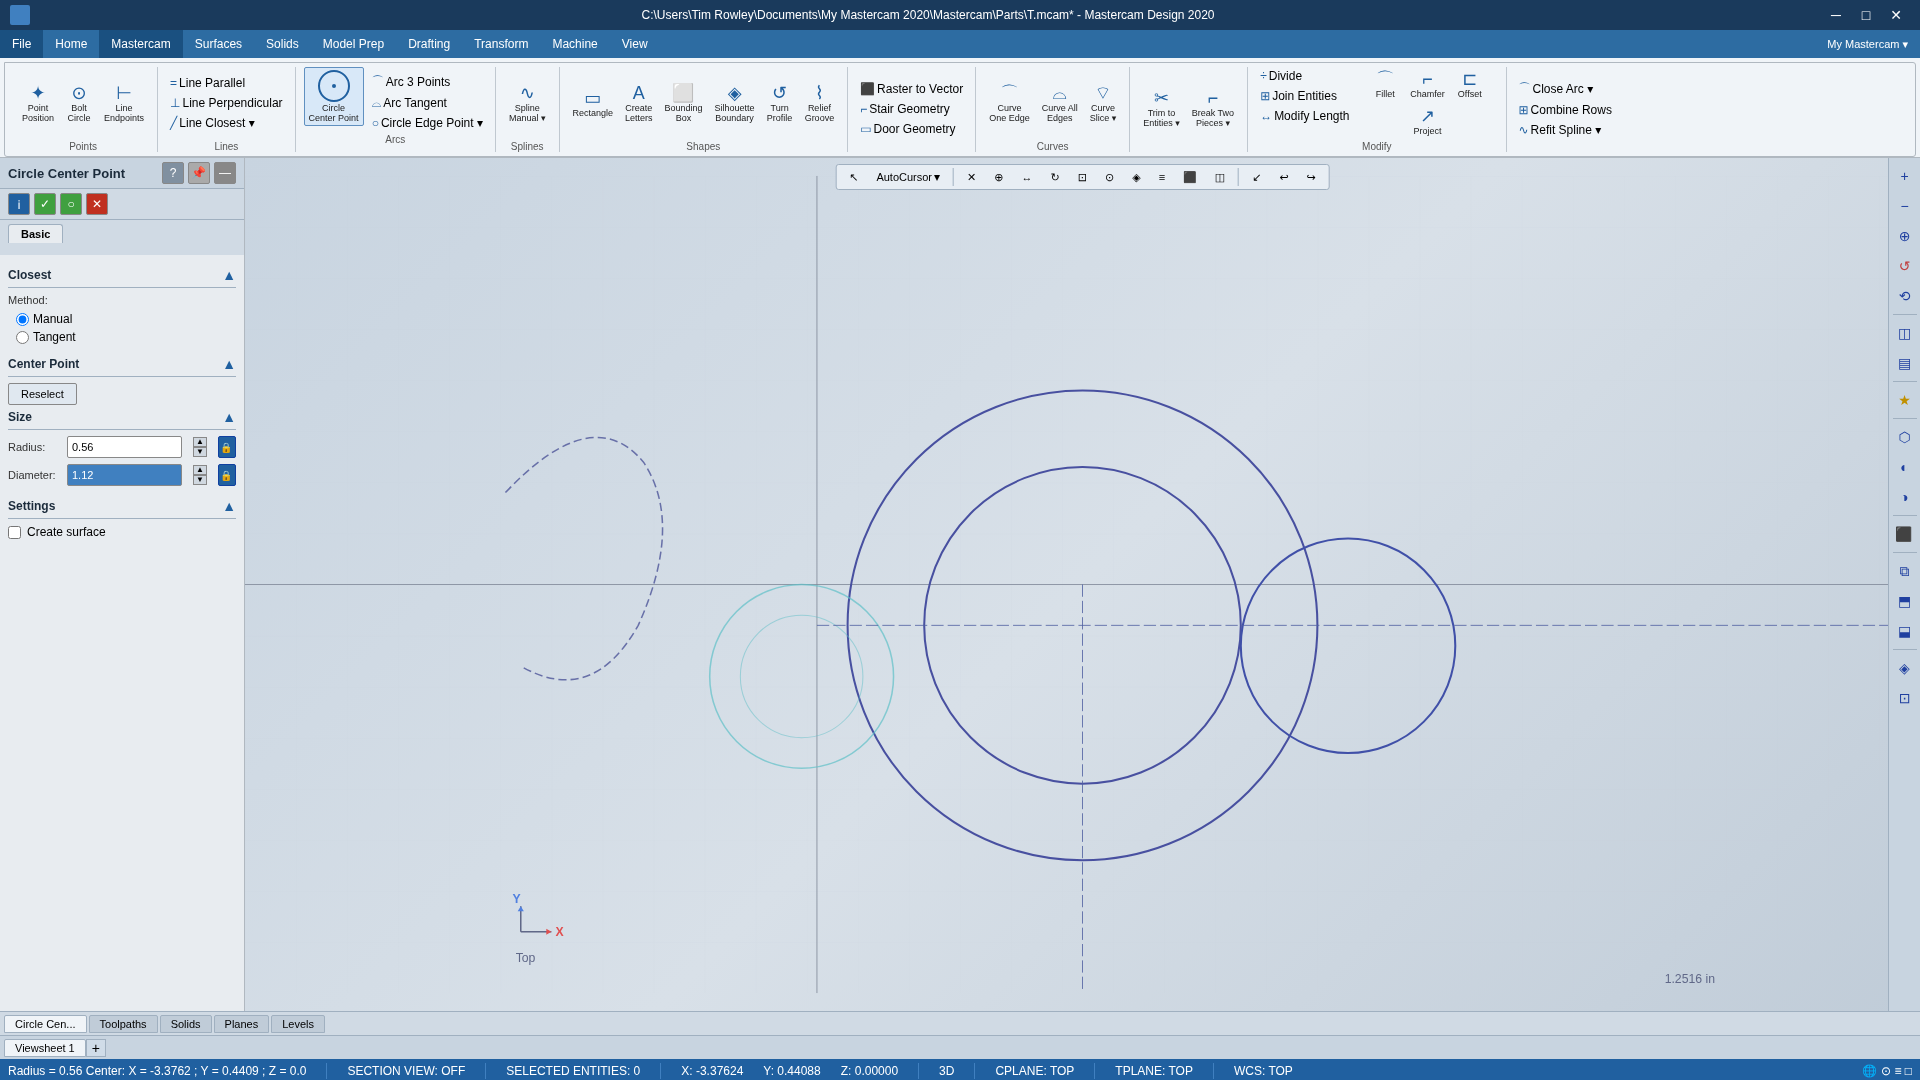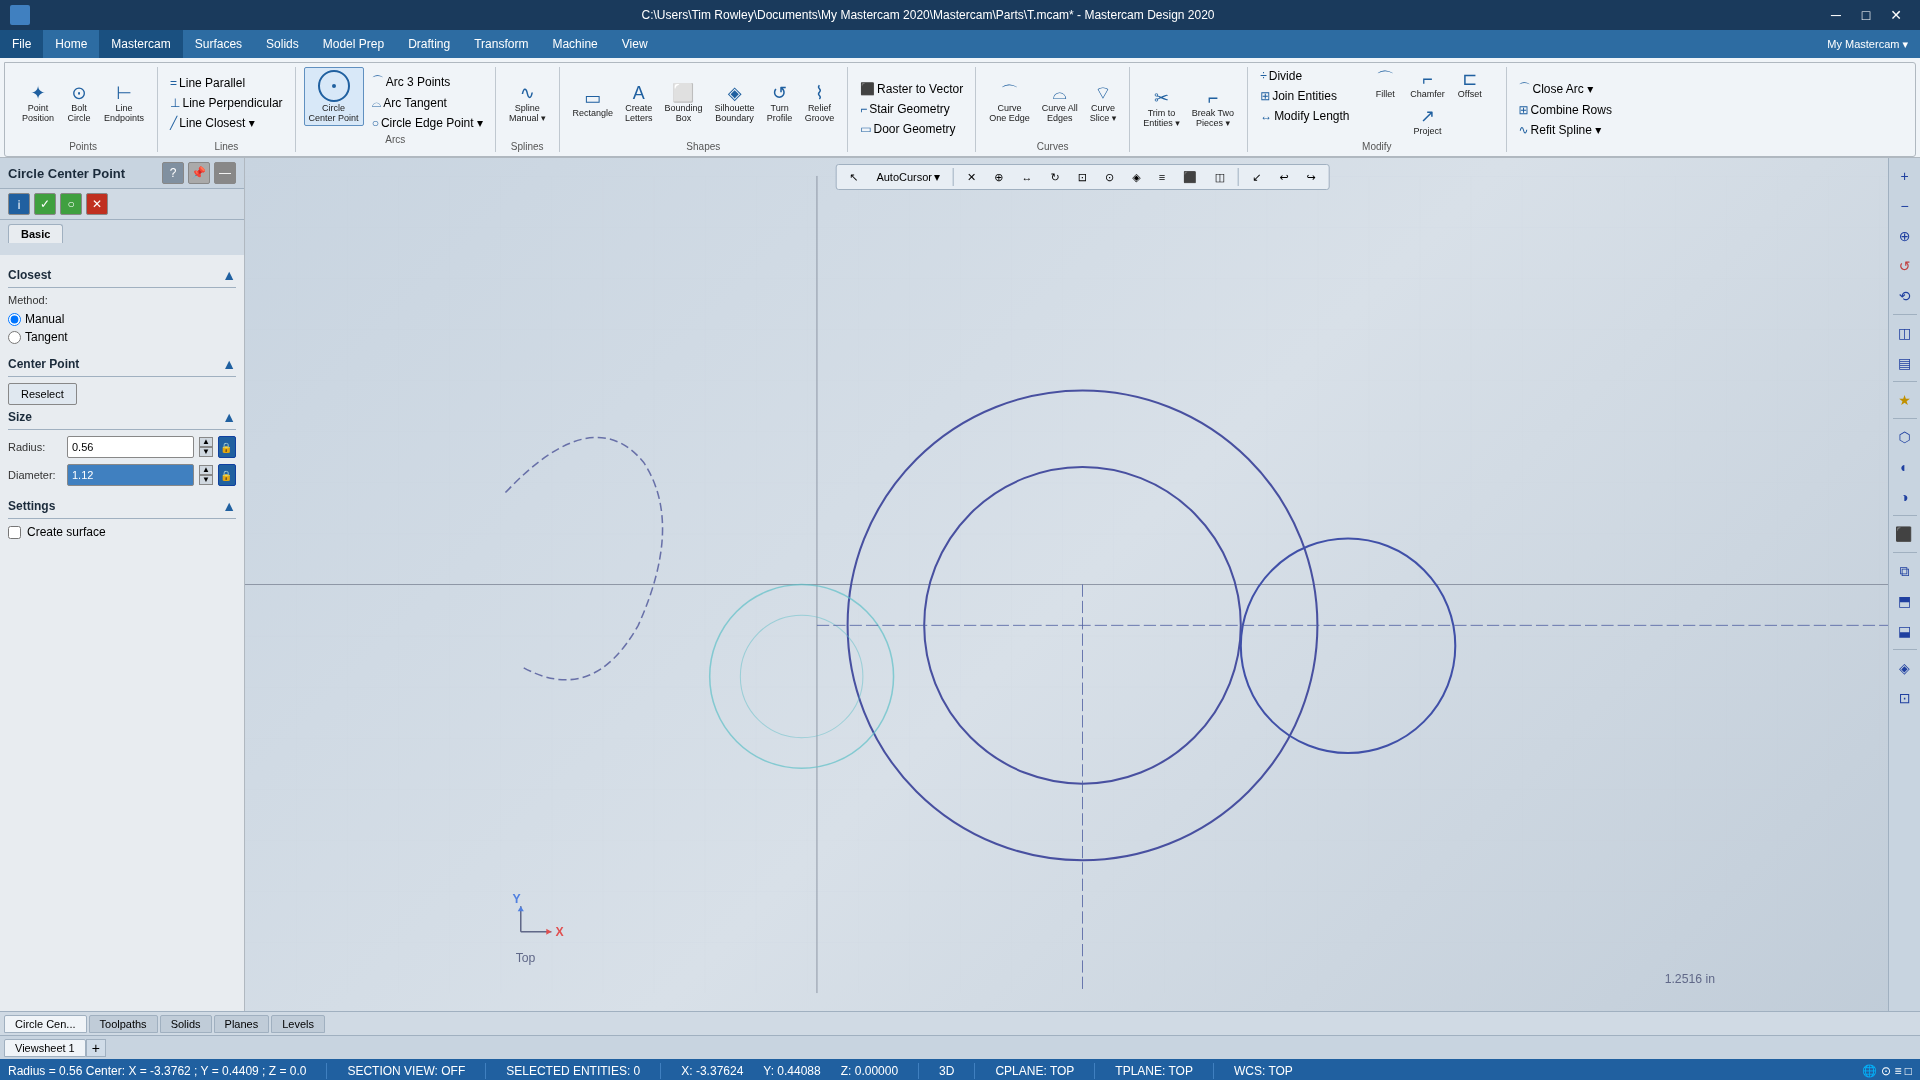--- a/index.html
+++ b/index.html
@@ -217,20 +217,21 @@
       font-size: 11px;
       background: white;
     }
     .form-input.selected { background: #4080c0; color: white; }
 
     .radio-row {
       display: flex;
       align-items: center;
       gap: 4px;
       margin-bottom: 4px;
+      margin-left: 8px;
     }
 
     .spin-btn {
       display: flex;
       flex-direction: column;
       width: 14px;
     }
     .spin-up, .spin-down {
       height: 10px;
       background: #d0d8e0;
@@ -376,21 +377,21 @@
       padding: 0 8px;
       gap: 20px;
       font-size: 11px;
     }
     .status-sep { width: 1px; height: 16px; background: #4080c0; }
 
     
     .input-group {
       display: flex;
       align-items: center;
-      gap: 5px;
+      gap: 11px;
       flex: 1;
     }
   </style>
 </head>
 <body>
 
 <div id="titlebar">
   <div style="width:20px;height:20px;background:#4080c0;border-radius:2px;margin-right:4px;"></div>
   <div id="titlebar-title">C:\Users\Tim Rowley\Documents\My Mastercam 2020\Mastercam\Parts\T.mcam* - Mastercam Design 2020</div>
   <div id="titlebar-controls">

